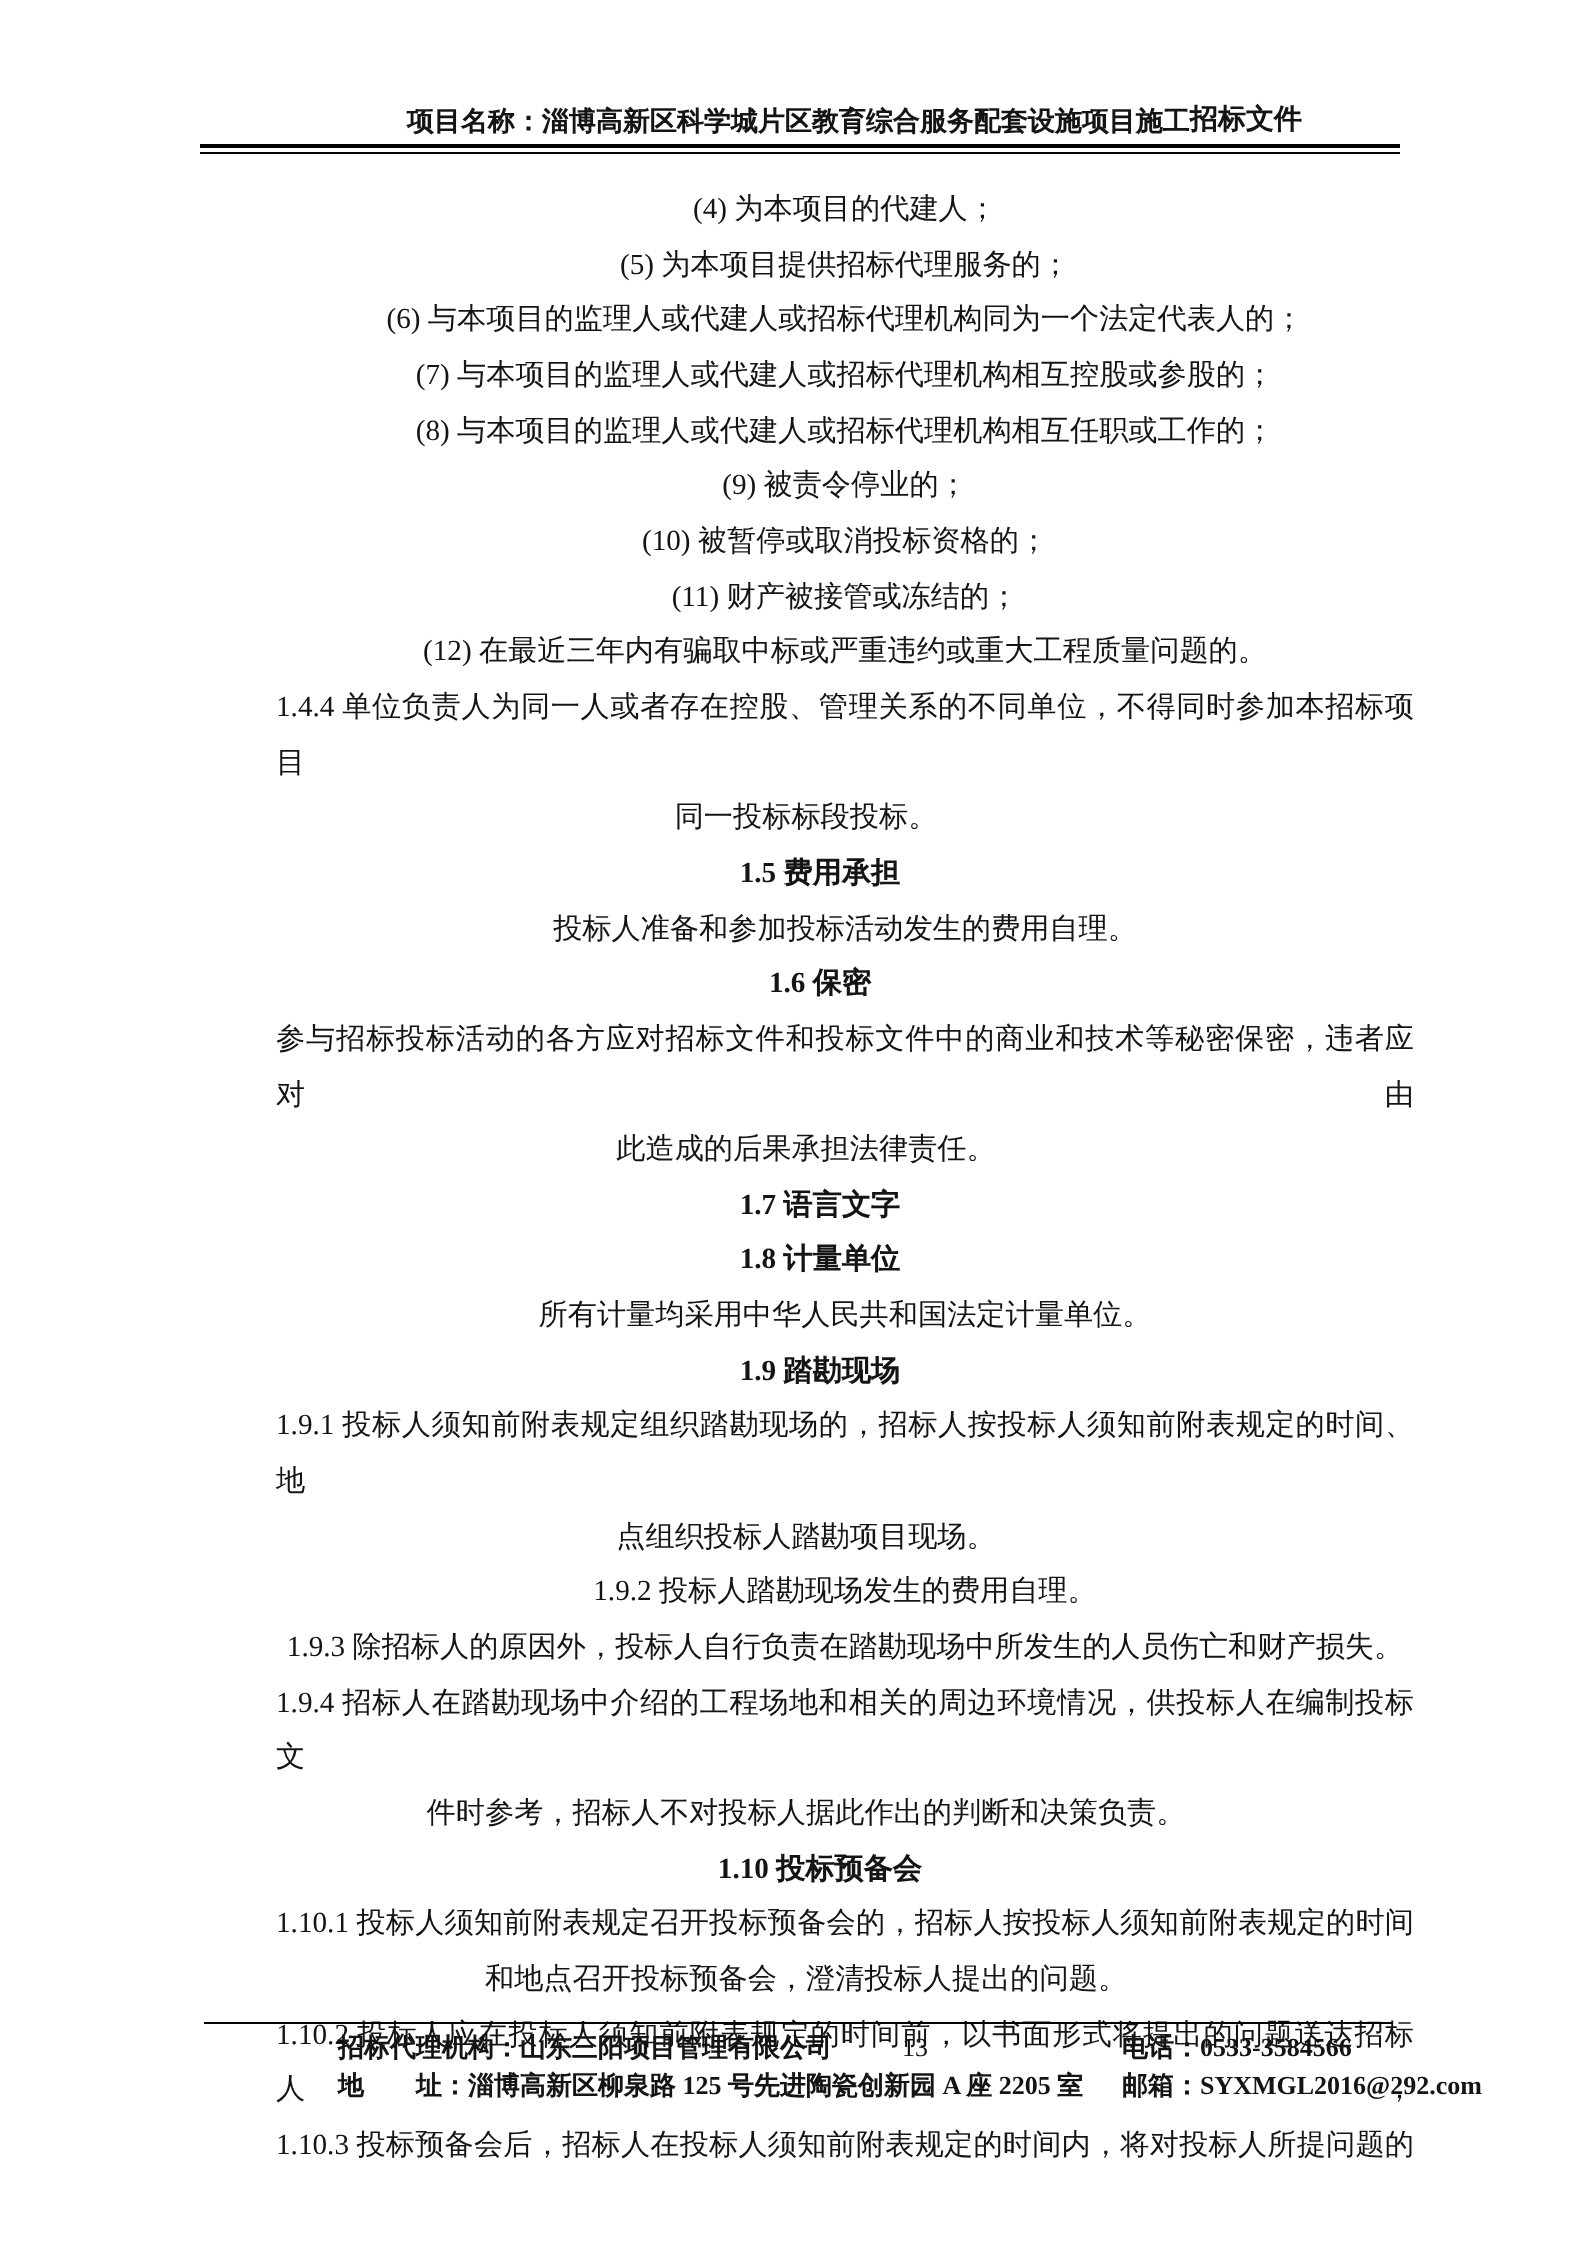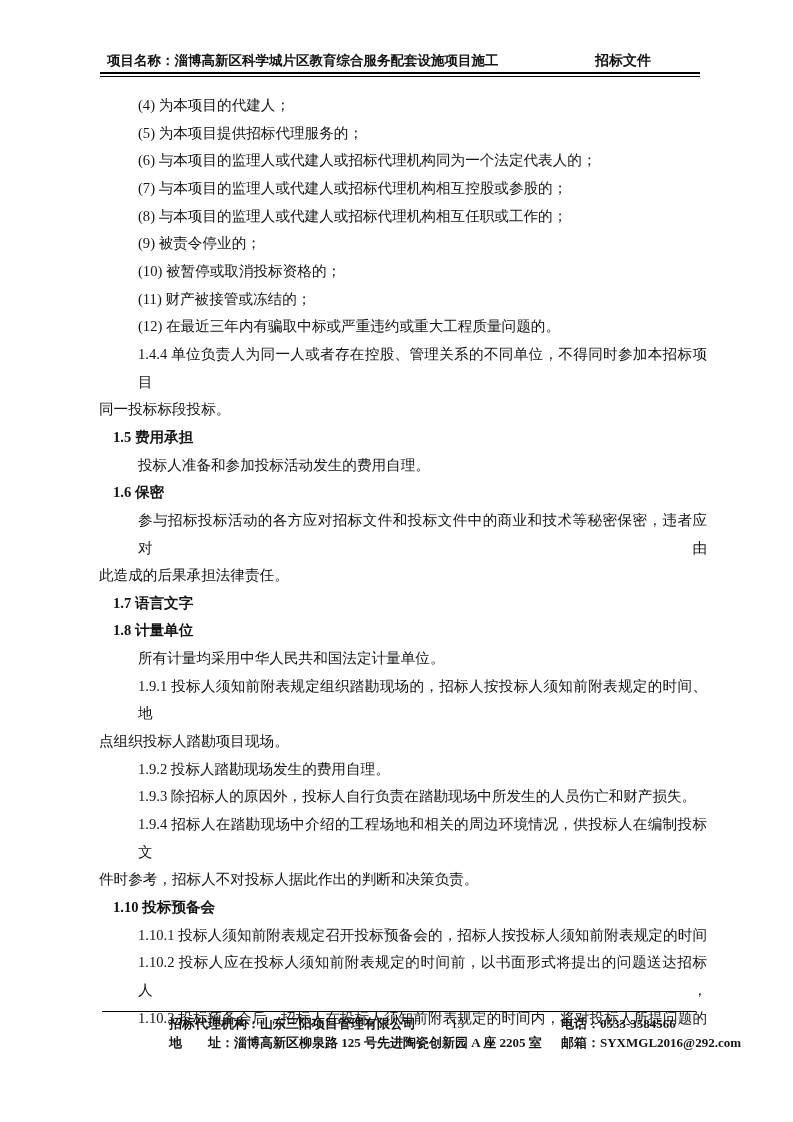--- a/index.html
+++ b/index.html
@@ -6,35 +6,35 @@
   body{
     width:793px;height:1122px;background:#ffffff;color:#141414;
     font-family:"Liberation Serif","DejaVu Serif",serif;
     position:relative;overflow:hidden;
   }
   .page{position:absolute;inset:0;background:#ffffff;}
 
   
   .hdr{
     position:absolute;top:52px;left:107px;width:592px;
-    display:flex;justify-content:space-between;align-items:flex-end;
+    display:flex;justify-content:flex-end;align-items:flex-end;
     font-weight:bold;font-size:13.5px;line-height:17px;
   }
   .hdr .doc-type{margin-right:48px;font-size:14px;}
   .hdr-rule{
     position:absolute;top:72px;left:100px;width:600px;height:2px;
     border-top:2.5px solid #000;border-bottom:1.2px solid #000;
   }
 
   
   .content{
     position:absolute;top:92px;left:99px;width:608px;
     font-size:14.6px;line-height:27.66px;
   }
-  .line{min-height:27.66px;text-align:left;}
+  .line{min-height:27.66px;text-align:center;}
   .line.item,.line.first{padding-left:39px;}
   .line.cont{padding-left:0;}
   .line.heading{padding-left:14px;font-weight:bold;}
   .line.fill{text-align:justify;text-align-last:justify;}
 
   
   .ftr-rule{
     position:absolute;top:1011px;left:102px;width:594px;
     border-top:1.6px solid #000;height:0;
   }
@@ -72,28 +72,30 @@
       <div class="line first fill">1.4.4 单位负责人为同一人或者存在控股、管理关系的不同单位，不得同时参加本招标项目</div>
       <div class="line cont">同一投标标段投标。</div>
       <div class="line heading">1.5 费用承担</div>
       <div class="line first">投标人准备和参加投标活动发生的费用自理。</div>
       <div class="line heading">1.6 保密</div>
       <div class="line first fill">参与招标投标活动的各方应对招标文件和投标文件中的商业和技术等秘密保密，违者应对由</div>
       <div class="line cont">此造成的后果承担法律责任。</div>
       <div class="line heading">1.7 语言文字</div>
       <div class="line heading">1.8 计量单位</div>
       <div class="line first">所有计量均采用中华人民共和国法定计量单位。</div>
+      <div class="line heading">1.9 踏勘现场</div>
       <div class="line first fill">1.9.1 投标人须知前附表规定组织踏勘现场的，招标人按投标人须知前附表规定的时间、地</div>
       <div class="line cont">点组织投标人踏勘项目现场。</div>
       <div class="line first">1.9.2 投标人踏勘现场发生的费用自理。</div>
       <div class="line first">1.9.3 除招标人的原因外，投标人自行负责在踏勘现场中所发生的人员伤亡和财产损失。</div>
       <div class="line first fill">1.9.4 招标人在踏勘现场中介绍的工程场地和相关的周边环境情况，供投标人在编制投标文</div>
       <div class="line cont">件时参考，招标人不对投标人据此作出的判断和决策负责。</div>
       <div class="line heading">1.10 投标预备会</div>
       <div class="line first fill">1.10.1 投标人须知前附表规定召开投标预备会的，招标人按投标人须知前附表规定的时间</div>
+      <div class="line cont">和地点召开投标预备会，澄清投标人提出的问题。</div>
       <div class="line first fill">1.10.2 投标人应在投标人须知前附表规定的时间前，以书面形式将提出的问题送达招标人，</div>
       <div class="line first fill">1.10.3 投标预备会后，招标人在投标人须知前附表规定的时间内，将对投标人所提问题的</div>
     </div>
 
   <div class="ftr-rule"></div>
   <div class="ftr">
     <div class="f-left">
       <div><span>招标代理机构：</span><span>山东三阳项目管理有限公司</span></div>
       <div><span>地　　址：</span><span>淄博高新区柳泉路 125 号先进陶瓷创新园 A 座 2205 室</span></div>
     </div>

